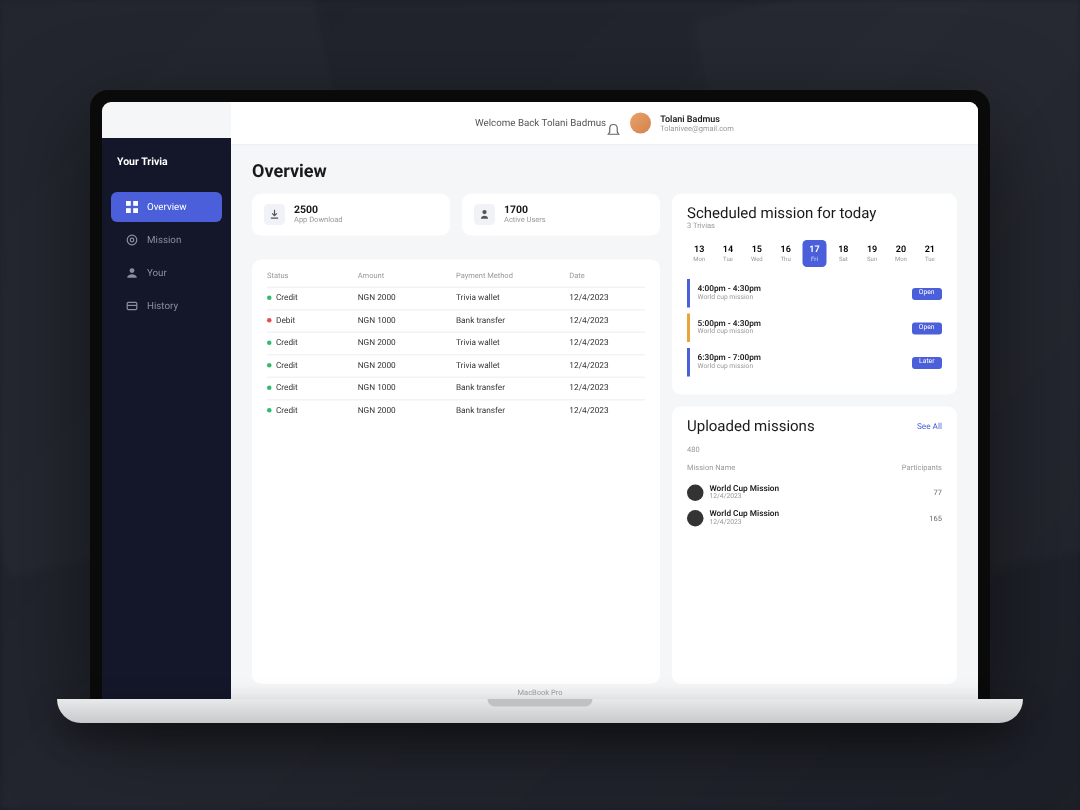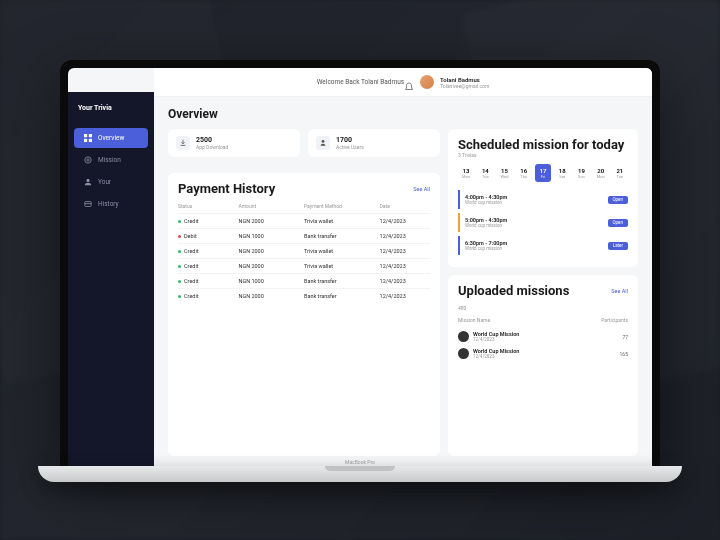--- a/index.html
+++ b/index.html
@@ -33,21 +33,21 @@
 .right { width:190px; display:flex; flex-direction:column; gap:8px; overflow:hidden; }
 .stat-row { display:flex; gap:8px; }
 .stat { flex:1; background:#fff; border-radius:6px; padding:7px 8px; display:flex; align-items:center; gap:6px; }
 .stat-ic { width:14px; height:14px; background:#f0f2f7; border-radius:3px; display:flex; align-items:center; justify-content:center; flex-shrink:0; }
 .stat-ic svg { width:8px; height:8px; }
 .stat-txt { display:flex; flex-direction:column; }
 .stat-val { font-size:7px; font-weight:700; color:#1a1a1a; }
 .stat-lbl { font-size:5px; color:#999; }
 .card { background:#fff; border-radius:6px; padding:8px 10px; }
 .card-hd { display:flex; justify-content:space-between; align-items:center; margin-bottom:7px; }
-.card-title { font-size:13px; font-weight:700; color:#1a1a1a; }
+.card-title { font-size:10px; font-weight:400; color:#1a1a1a; }
 .see-all { font-size:5.5px; color:#4a5fd9; cursor:pointer; }
 .tbl-hd { display:flex; font-size:5px; color:#999; margin-bottom:4px; }
 .tbl-hd > div:nth-child(1),.tbl-row > div:nth-child(1){width:24%;}
 .tbl-hd > div:nth-child(2),.tbl-row > div:nth-child(2){width:26%;}
 .tbl-hd > div:nth-child(3),.tbl-row > div:nth-child(3){width:30%;}
 .tbl-hd > div:nth-child(4),.tbl-row > div:nth-child(4){width:20%;}
 .tbl-row { display:flex; font-size:5.5px; color:#333; padding:4px 0; border-top:1px solid #f2f3f6; }
 .dot { display:inline-block; width:3px; height:3px; border-radius:50%; margin-right:3px; vertical-align:middle; }
 .dot.g { background:#2fbd6b; } .dot.r { background:#e84c4c; }
 .sched-sub { font-size:5px; color:#999; margin-bottom:6px; }
@@ -171,24 +171,20 @@
                   <div class="stat-txt">
                       <span class="stat-val">1700</span>
                       <span class="stat-lbl">Active Users</span>
                     </div>
                 </div>
               </div>
               <div class="stat-row">
               </div>
 
               <div class="card ph-card">
-                <div class="card-hd">
-                  <span class="card-title">Payment History</span>
-                  <span class="see-all">See All</span>
-                </div>
                 <div class="tbl-hd">
                   <div>Status</div>
                   <div>Amount</div>
                   <div>Payment Method</div>
                   <div>Date</div>
                 </div>
                 <div id="ph-rows">
                     <div class="tbl-row">
                       <div><span class="dot g"></span>Credit</div>
                       <div>NGN 2000</div>

